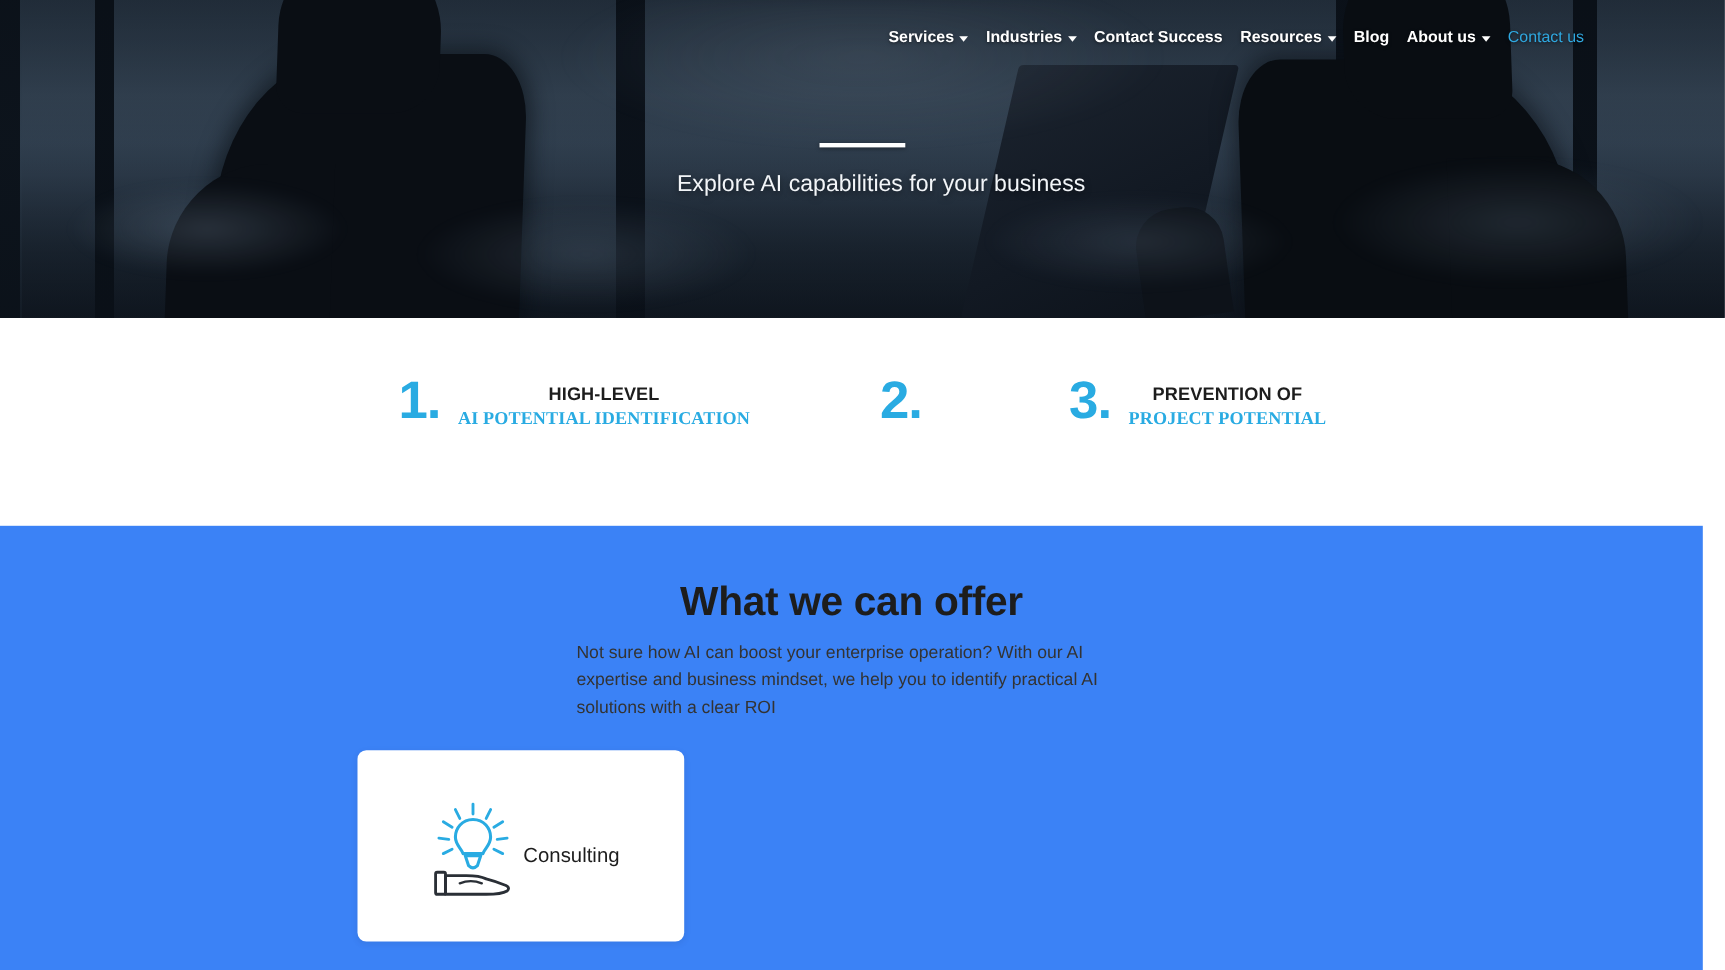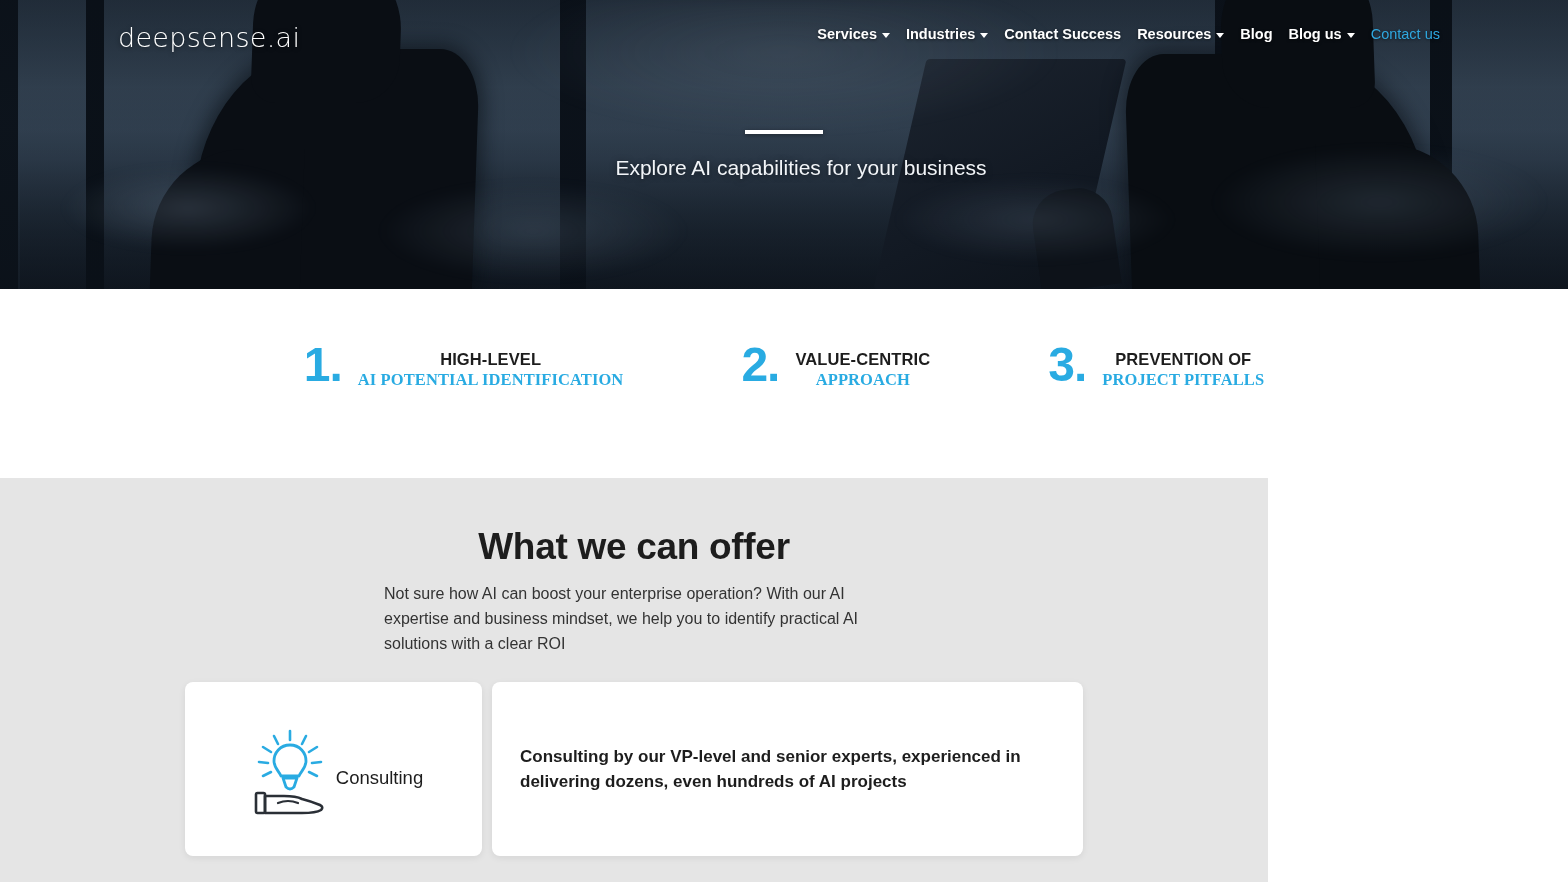--- a/index.html
+++ b/index.html
@@ -162,21 +162,21 @@
   .step-num{
     color:#29ABE2; font-size:48px; font-weight:700; line-height:.9;
     margin-right:16px; letter-spacing:-1px;
   }
   .step-txt{ text-align:center; line-height:1.26; padding-top:6px; }
   .step-l1{ color:#1d1d1d; font-size:16.5px; font-weight:700; letter-spacing:.1px; }
   .step-l2{ color:#29ABE2; font-size:16.5px; font-weight:700; letter-spacing:.1px;font-family:Liberation Serif, serif; }
 
   
   .offer{
-    width:1268px; background:#e5e5e5; padding-top:48px; min-height:404px;
+    width:1548px; background:#3b82f6; padding-top:48px; min-height:404px;
   }
   .offer-title{
     text-align:center; font-size:37px; font-weight:700; color:#1d1d1d;
     letter-spacing:-.3px;
   }
   .offer-sub{
     margin:14px auto 0; width:500px; 
     font-size:16px; line-height:1.55; color:#333;
   }
 
@@ -213,42 +213,41 @@
 
 <section class="hero">
   <div class="hero-photo">
     <div class="laptop"></div>
     <div class="sil-left"></div>
     <div class="sil-right"></div>
     <div class="hands"></div>
   </div>
 
   <header class="topbar">
-    <div class="logo">deepsense.ai</div>
     <nav class="nav">
       <div class="nav-item">
         <span>Services</span>
         <i class="caret"></i>
       </div>
       <div class="nav-item">
         <span>Industries</span>
         <i class="caret"></i>
       </div>
       <div class="nav-item">
         <span>Contact Success</span>
       </div>
       <div class="nav-item">
         <span>Resources</span>
         <i class="caret"></i>
       </div>
       <div class="nav-item">
         <span>Blog</span>
       </div>
       <div class="nav-item">
-        <span>Blog us</span>
+        <span>About us</span>
         <i class="caret"></i>
       </div>
       <div class="nav-item accent">
         <span>Contact us</span>
       </div>
     </nav>
   </header>
 
   <div class="hero-center">
     <div class="hero-rule"></div>
@@ -259,30 +258,26 @@
 <section class="steps">
   <div class="step">
     <div class="step-num">1.</div>
     <div class="step-txt">
       <div class="step-l1">HIGH-LEVEL</div>
       <div class="step-l2">AI POTENTIAL IDENTIFICATION</div>
     </div>
   </div>
   <div class="step">
     <div class="step-num">2.</div>
-    <div class="step-txt">
-      <div class="step-l1">VALUE-CENTRIC</div>
-      <div class="step-l2">APPROACH</div>
-    </div>
   </div>
   <div class="step">
     <div class="step-num">3.</div>
     <div class="step-txt">
       <div class="step-l1">PREVENTION OF</div>
-      <div class="step-l2">PROJECT PITFALLS</div>
+      <div class="step-l2">PROJECT POTENTIAL</div>
     </div>
   </div>
 </section>
 
 <section class="offer">
   <h2 class="offer-title">What we can offer</h2>
   <p class="offer-sub">Not sure how AI can boost your enterprise operation? With our AI expertise and business mindset, we help you to identify practical AI solutions with a clear ROI</p>
 
   <div class="cards">
 
@@ -303,19 +298,16 @@
             </g>
             <path d="M46 20 C36 20 30 28 30 36 C30 43 35 46 37 51 L55 51 C57 46 62 43 62 36 C62 28 56 20 46 20 Z" stroke="#29ABE2" stroke-width="2.8" fill="none" stroke-linejoin="round"></path>
             <path d="M39 53 L53 53 L50 62 Q46 66 42 62 Z" stroke="#29ABE2" stroke-width="2.8" fill="none" stroke-linejoin="round"></path>
             <rect x="12" y="68" width="9" height="20" rx="1.5" stroke="#2a2f36" stroke-width="2.6" fill="none"></rect>
             <path d="M21 71 L40 71 Q52 71 58 74 Q66 76 76 80 Q80 82 77 85 Q72 88 58 88 L21 88 Z" stroke="#2a2f36" stroke-width="2.6" fill="none" stroke-linejoin="round"></path>
             <path d="M34 78 Q44 74 54 78" stroke="#2a2f36" stroke-width="2.2" fill="none" stroke-linecap="round"></path>
           </svg>
         </div>
         <div class="icon-label">Consulting</div>
       </div>
-      <div class="card card-body">
-        <p>Consulting by our VP-level and senior experts, experienced in delivering dozens, even hundreds of AI projects</p>
-      </div>
     </div>
 
   </div>
 </section>
 
 </body></html>

